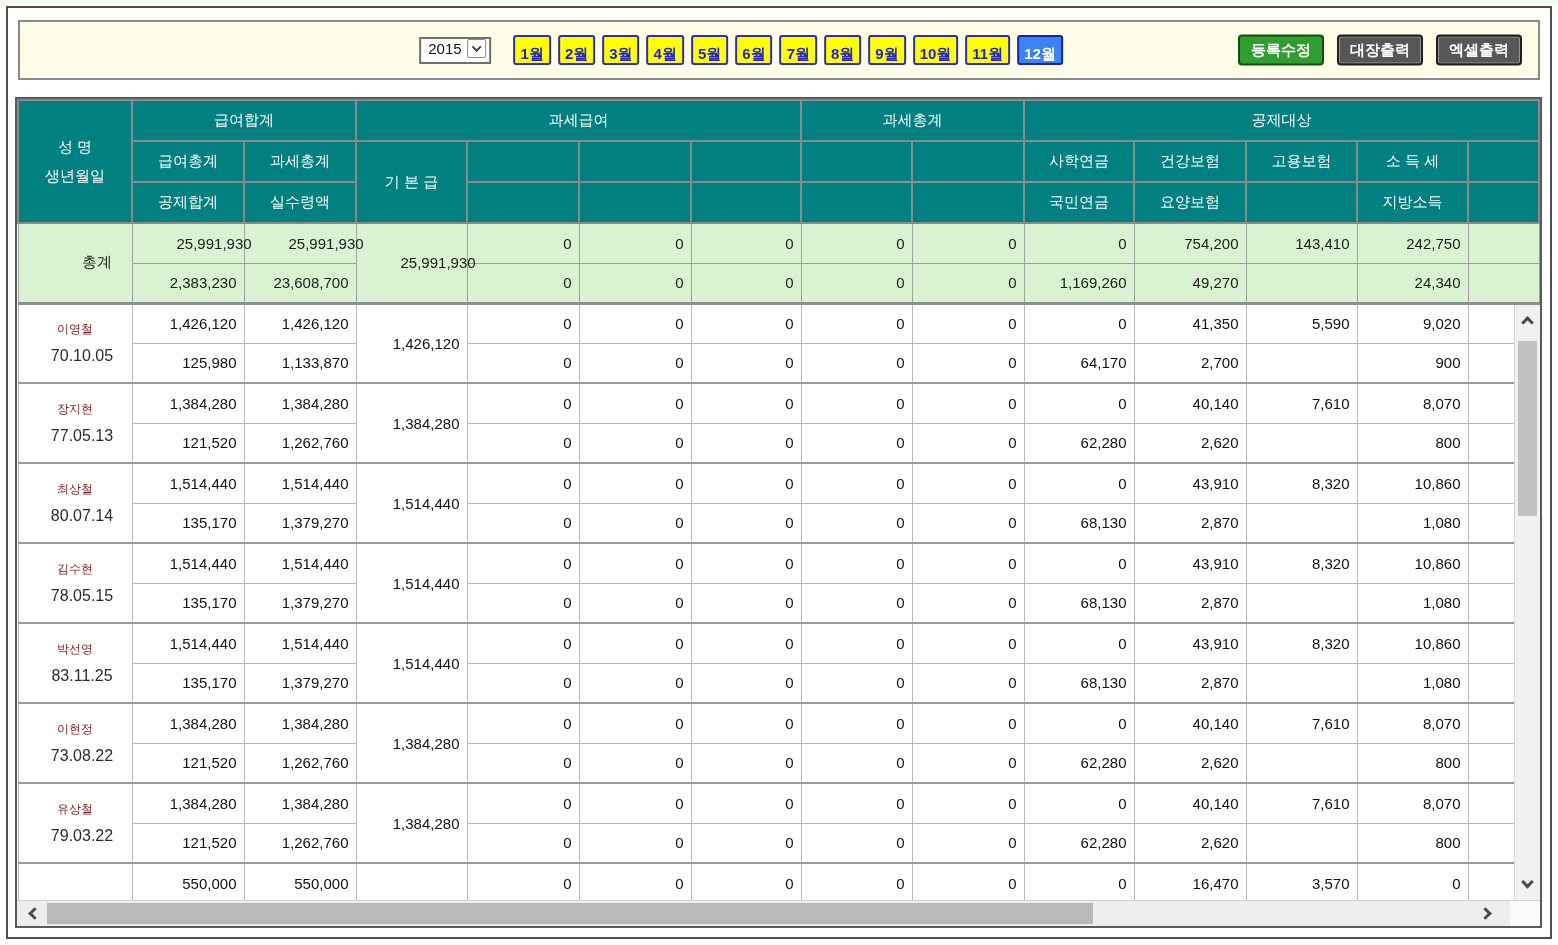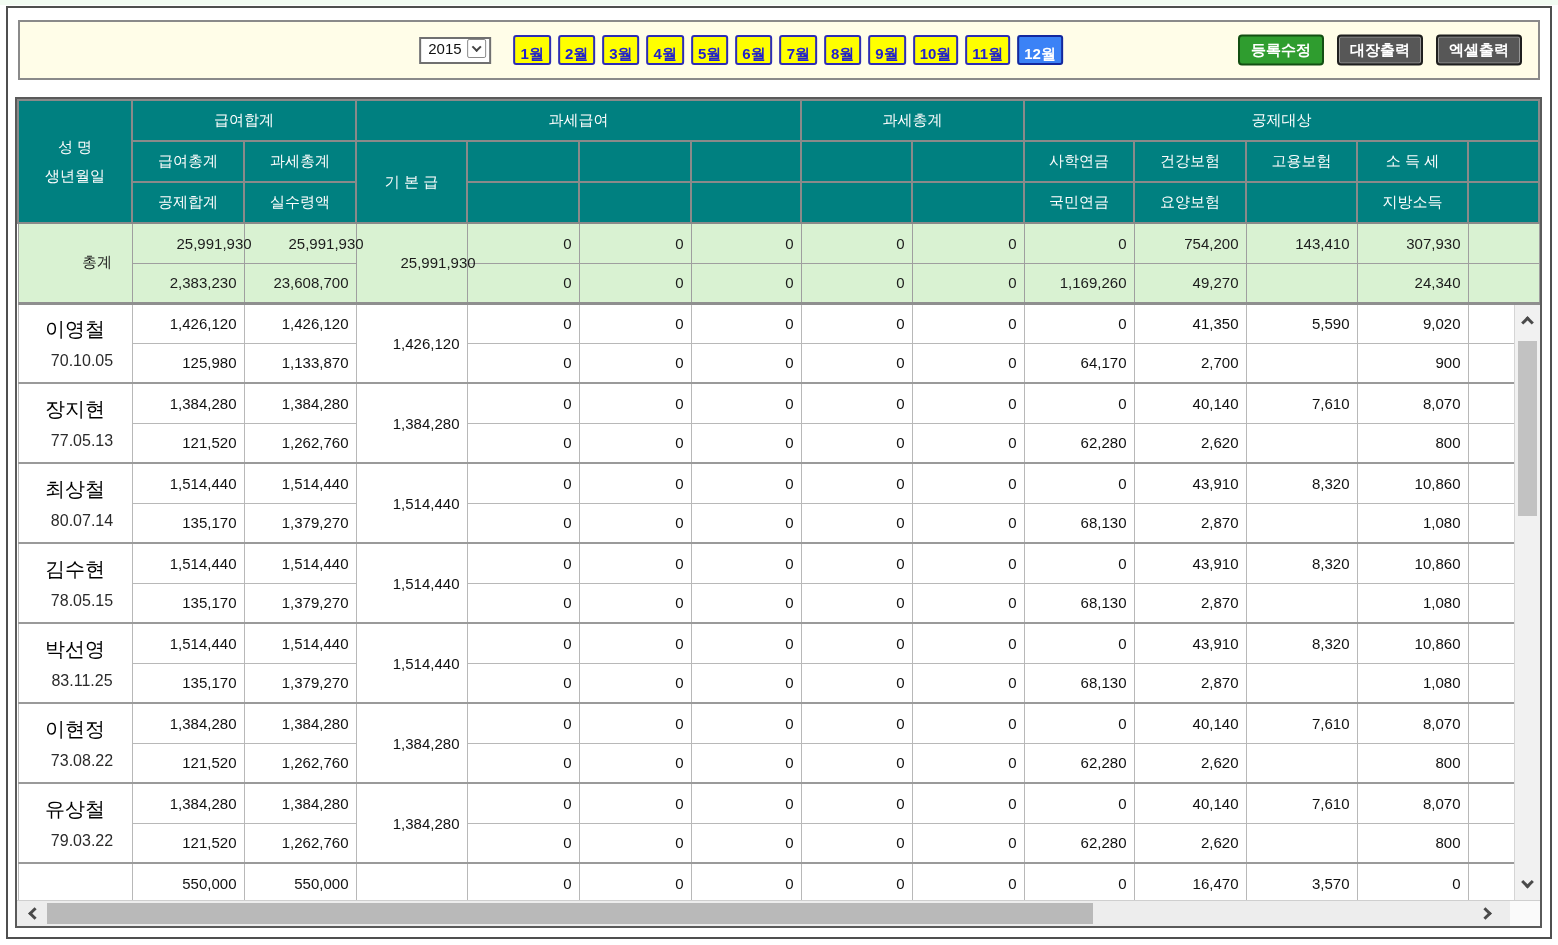--- a/index.html
+++ b/index.html
@@ -35,21 +35,21 @@
   tbody.totals tr { height:40px; }
   tbody.totals td { background:#d9f2d2; border:1px solid #9f9f9f; font-size:15px; color:#1c1c1c; }
   tbody.totals tr:first-child td { border-top:2px solid #8a8a8a;padding-left:44px; }
   tbody.totals tr:last-child td, tbody.totals td.thick { border-bottom:3px solid #8f8f8f; }
   tbody.people tr { height:40px; }
   tbody.people td { background:#fff; border:1px solid #b8b8b8; font-size:15px; color:#111; }
   tbody.people tr.p1 td { border-top:2px solid #9a9a9a; }
   tbody.people tr.p2 td { border-top:1px solid #cdcdcd; }
   .num { text-align:right; padding-right:7px; }
   .name-cell { text-align:center; vertical-align:middle; }
-  .pname { font-size:20px; color:#000000; margin-bottom:9px; }
+  .pname { font-size:12px; color:#7f1d1d; margin-bottom:9px; }
   .pbirth { font-size:16px; color:#2b2b2b;margin-left:14px; }
   .total-label { text-align:center; vertical-align:middle; font-size:16px;font-family:Liberation Serif, serif; }
   .base-cell { vertical-align:middle; }
 
   
   .vscroll { position:absolute; top:206px; right:0; width:26px; bottom:26px; background:#f1f1f1; border-left:1px solid #d5d5d5; z-index:5; }
   .vscroll .arrow { position:absolute; left:0; width:100%; height:30px; display:flex; align-items:center; justify-content:center; cursor:pointer; }
   .vscroll .arrow.up { top:2px; }
   .vscroll .arrow.down { bottom:2px; }
   .vscroll .thumb { position:absolute; left:3px; right:3px; top:36px; height:175px; background:#c2c2c2; cursor:pointer; }
@@ -165,21 +165,21 @@
           <td class="num">25,991,930</td>
           <td rowspan="2" class="num base-cell thick">25,991,930</td>
           <td class="num">0</td>
           <td class="num">0</td>
           <td class="num">0</td>
           <td class="num">0</td>
           <td class="num">0</td>
           <td class="num">0</td>
           <td class="num">754,200</td>
           <td class="num">143,410</td>
-          <td class="num">307,930</td>
+          <td class="num">242,750</td>
           <td class="num"></td>
         </tr>
         <tr>
           <td class="num">2,383,230</td>
           <td class="num">23,608,700</td>
           <td class="num">0</td>
           <td class="num">0</td>
           <td class="num">0</td>
           <td class="num">0</td>
           <td class="num">0</td>

